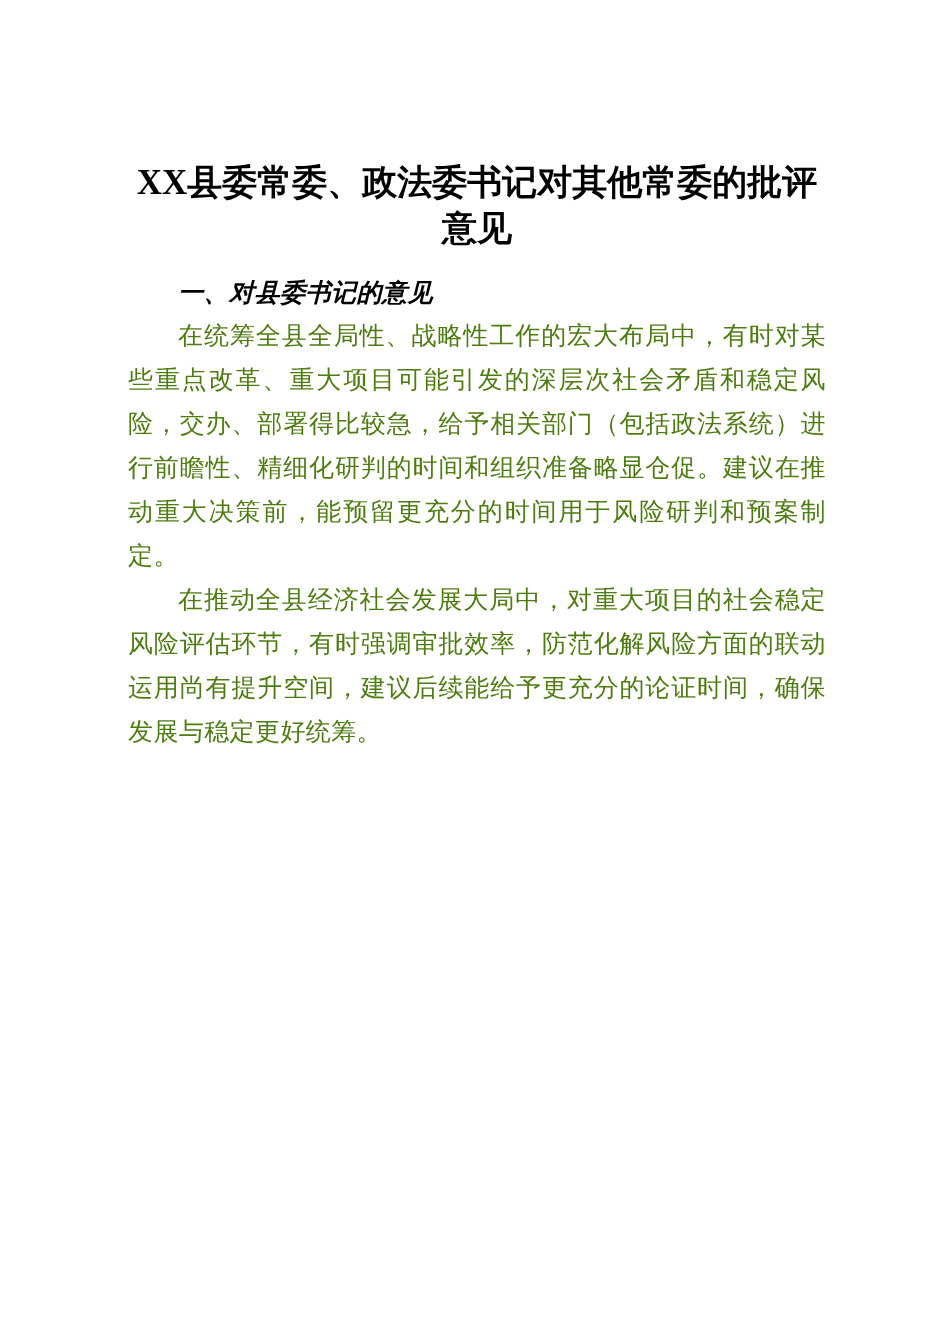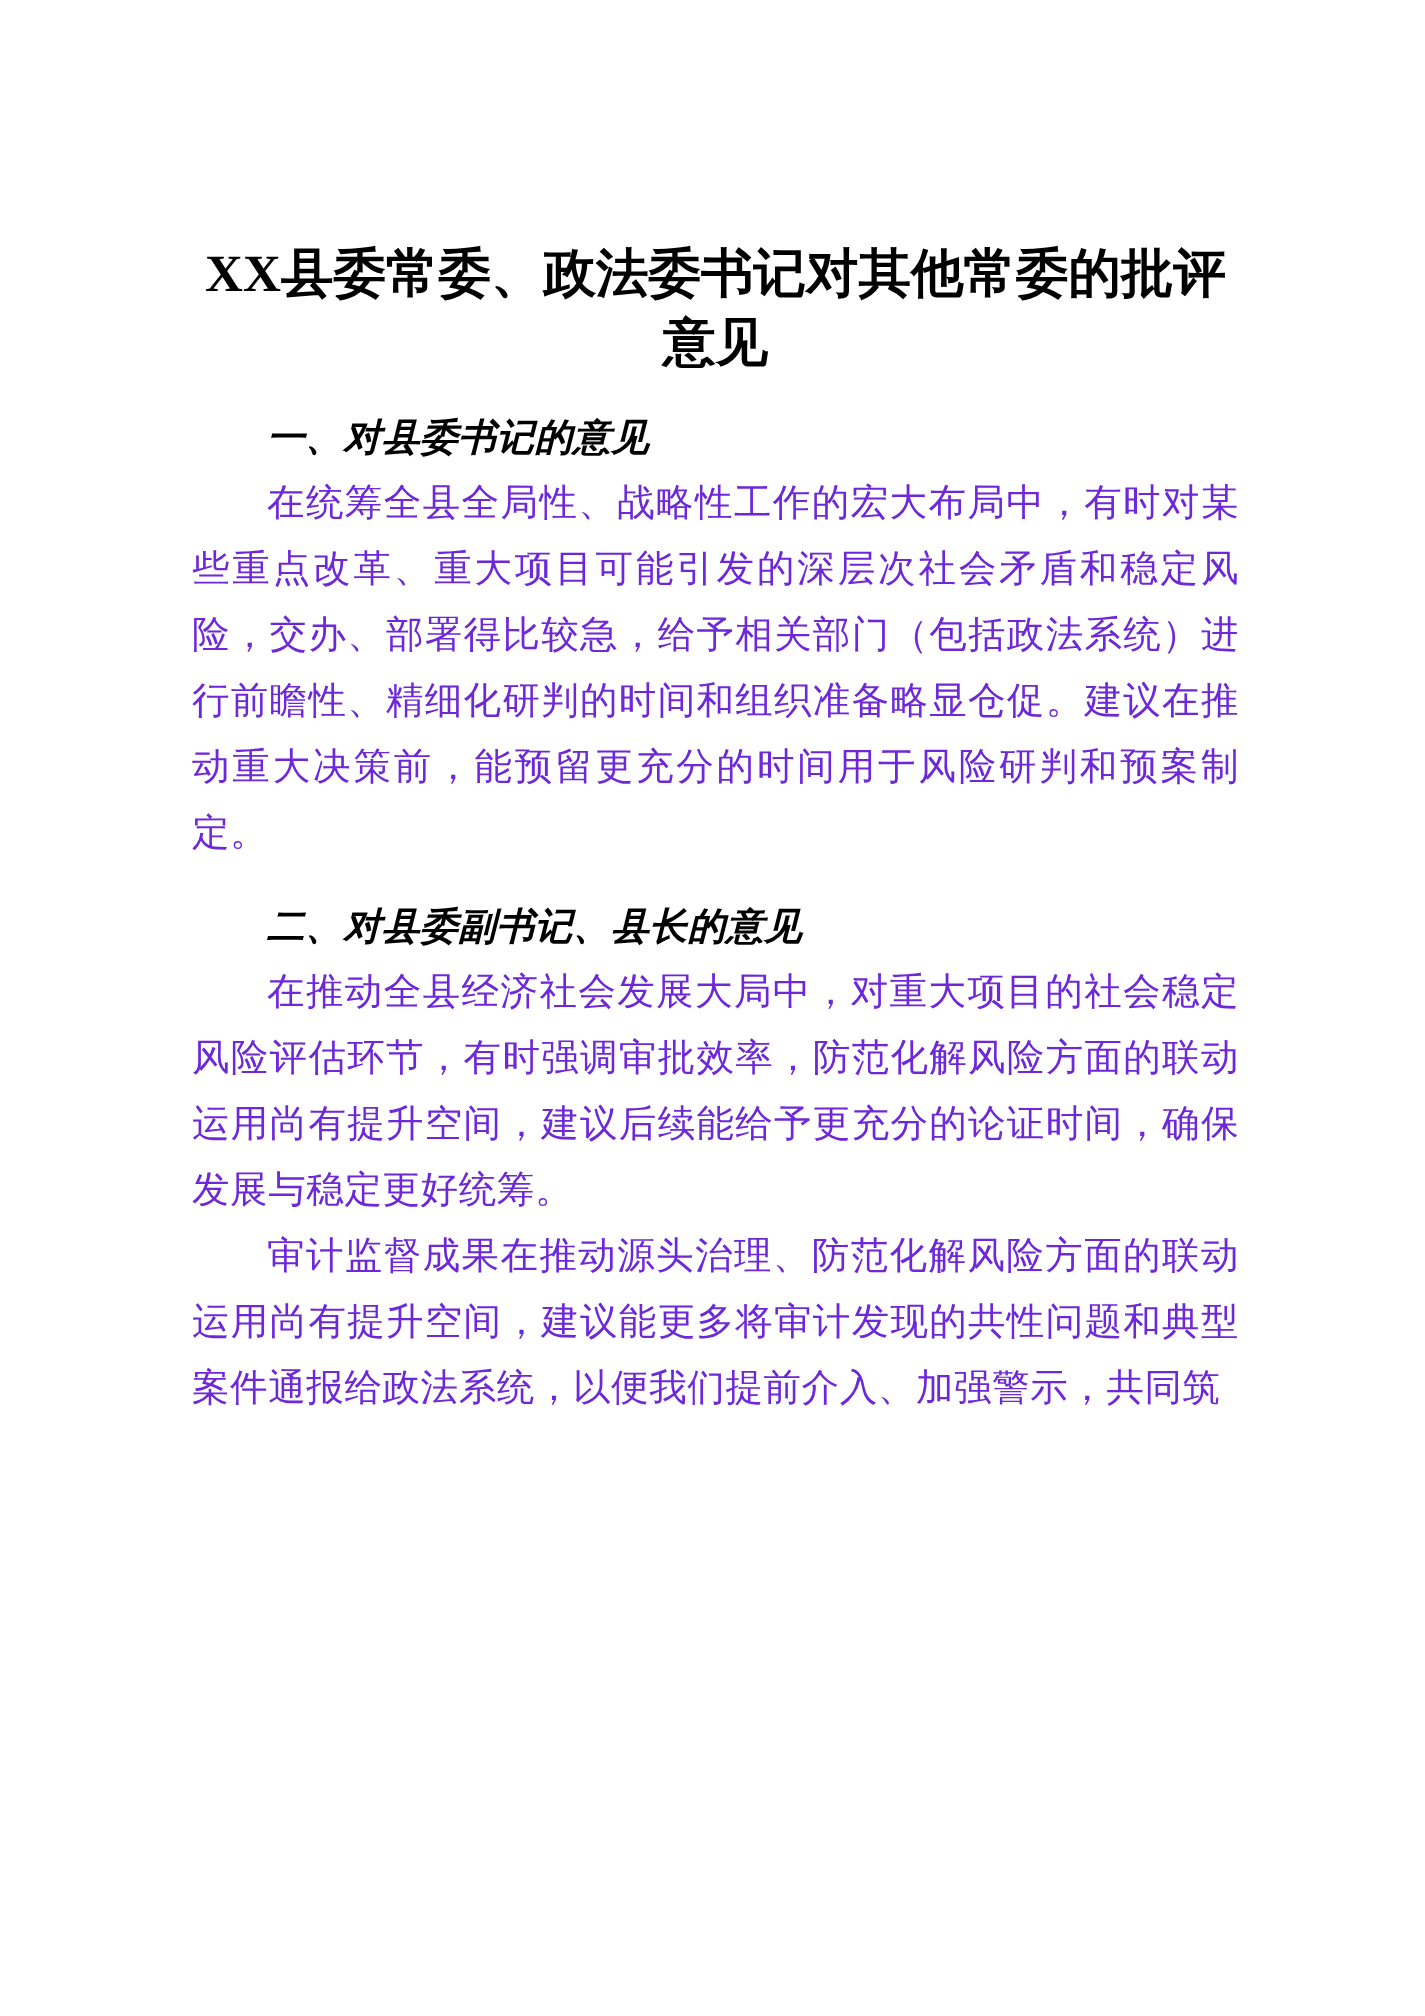--- a/index.html
+++ b/index.html
@@ -54,21 +54,21 @@
   .heading-block {
     padding-top: 18px;
   }
 
   
   .body-para {
     margin: 0;
     font-family: "Liberation Serif", "DejaVu Serif", serif;
     font-size: 25px;
     line-height: 44px;
-    color: #6d28d9;
+    color: #4d7c0f;
     text-align: justify;
     text-justify: inter-character;
     text-indent: 50px;
     letter-spacing: 0.4px;
     word-break: break-all;
   }
 
   .body-para.last-open {
     text-align: justify;
   }
@@ -79,20 +79,16 @@
 <div class="page">
   <div class="content">
 
     <h1 class="doc-title">XX县委常委、政法委书记对其他常委的批评意见</h1>
 
     <div class="heading-block">
       <h2 class="section-heading">一、对县委书记的意见</h2>
     </div>
     <p class="body-para">在统筹全县全局性、战略性工作的宏大布局中，有时对某些重点改革、重大项目可能引发的深层次社会矛盾和稳定风险，交办、部署得比较急，给予相关部门（包括政法系统）进行前瞻性、精细化研判的时间和组织准备略显仓促。建议在推动重大决策前，能预留更充分的时间用于风险研判和预案制定。</p>
 
-    <div class="heading-block">
-      <h2 class="section-heading">二、对县委副书记、县长的意见</h2>
-    </div>
     <p class="body-para">在推动全县经济社会发展大局中，对重大项目的社会稳定风险评估环节，有时强调审批效率，防范化解风险方面的联动运用尚有提升空间，建议后续能给予更充分的论证时间，确保发展与稳定更好统筹。</p>
-    <p class="body-para last-open">审计监督成果在推动源头治理、防范化解风险方面的联动运用尚有提升空间，建议能更多将审计发现的共性问题和典型案件通报给政法系统，以便我们提前介入、加强警示，共同筑</p>
 
   </div>
 </div>
 
 </body></html>

